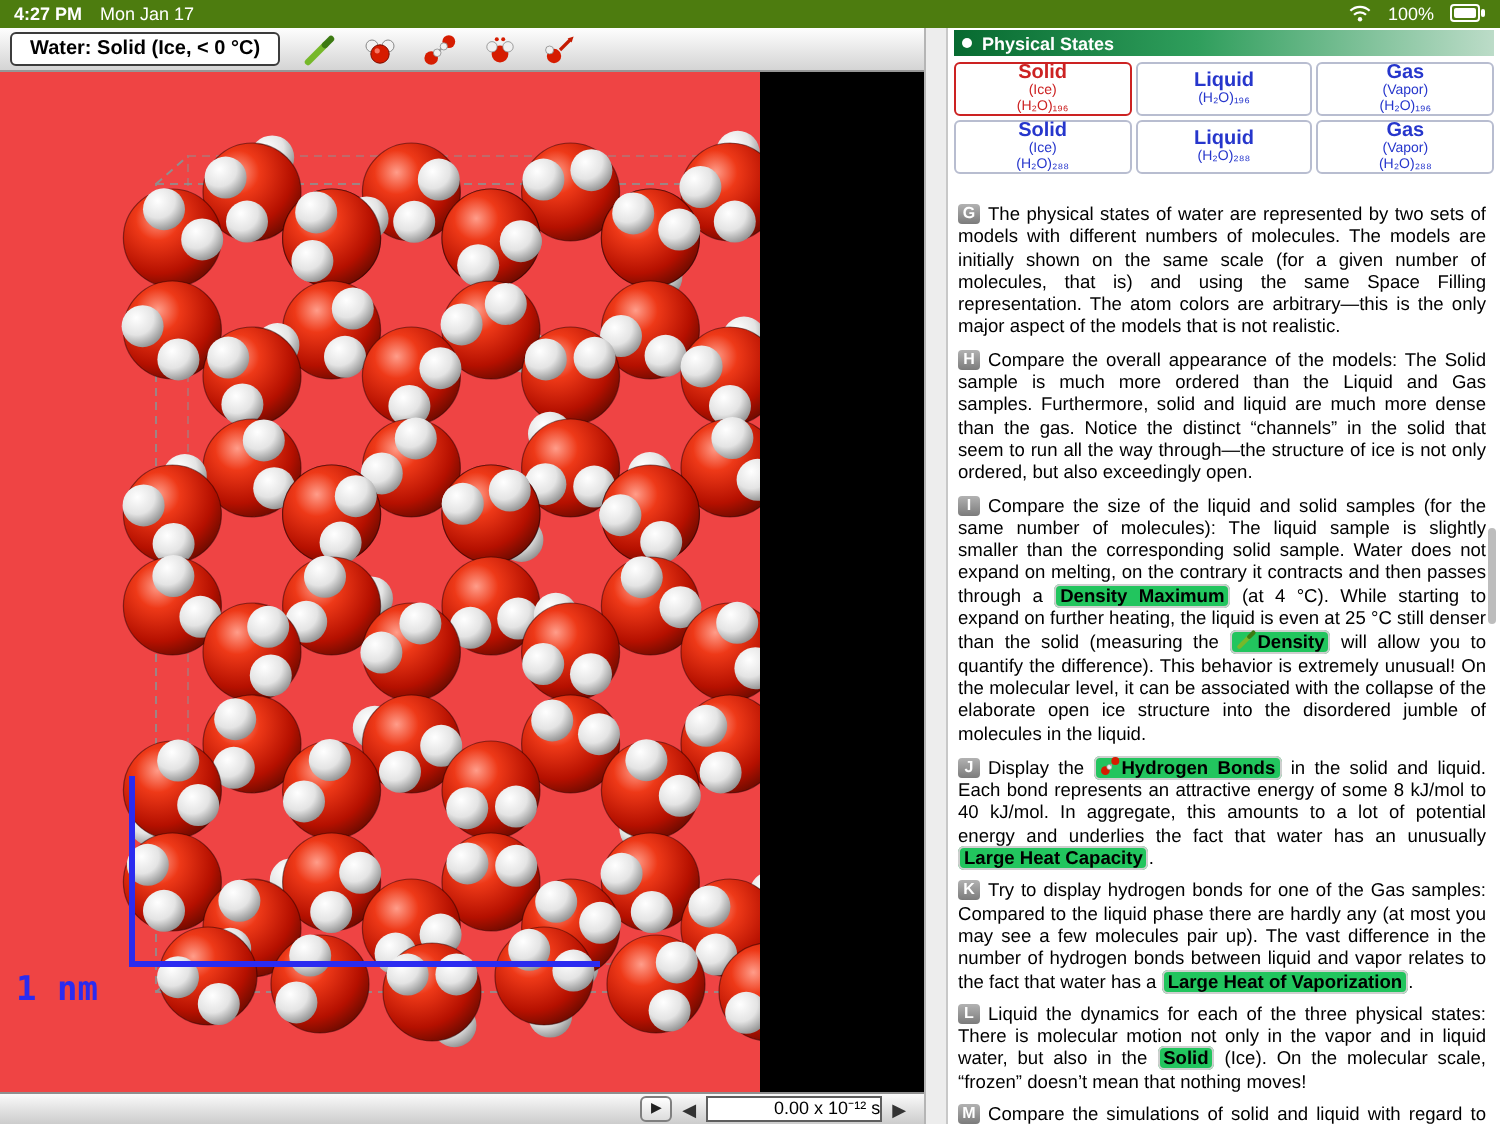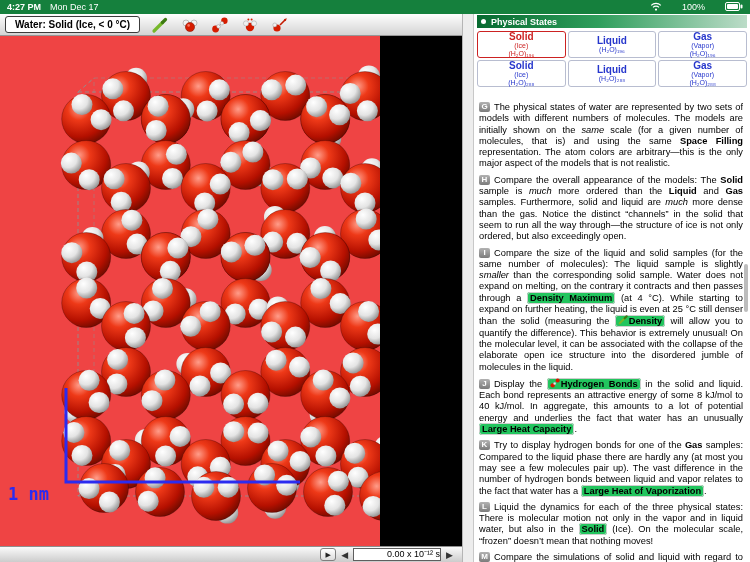--- a/index.html
+++ b/index.html
@@ -1,25 +1,25 @@
 <!DOCTYPE html>
 <html><head>
 <meta charset="utf-8">
 <style>
   html,body{margin:0;padding:0}
   body{width:750px;height:562px;background:#000;font-family:"Liberation Sans",sans-serif}
   *{box-sizing:border-box}
   .screen{position:relative;width:750px;height:562px;background:#fff;overflow:hidden}
 
   
-  .status-bar{position:absolute;top:0;left:0;width:750px;height:14px;background:#15803d;color:#fff;
+  .status-bar{position:absolute;top:0;left:0;width:750px;height:14px;background:#4d7c0f;color:#fff;
     display:flex;justify-content:space-between;align-items:center;padding:0 7px;font-size:9px}
   .sb-left{display:flex;gap:9px;align-items:center}
   .sb-left .t{font-weight:bold}
-  .sb-right{display:flex;gap:20px;align-items:center}
+  .sb-right{display:flex;gap:8px;align-items:center}
 
   
   .left-pane{position:absolute;top:14px;left:0;width:462px;height:548px;background:#000}
   .toolbar{position:absolute;top:0;left:0;width:462px;height:22px;
     background:linear-gradient(#fefefe,#d4d4d4);border-bottom:1px solid #979797;
     display:flex;align-items:center;gap:10px;padding:0 5px}
   .model-btn{height:17px;background:#fff;border:1px solid #3c3c3c;border-radius:3px;
     font:bold 10px "Liberation Sans",sans-serif;padding:0 9px;color:#000;cursor:pointer}
   .tool{width:20px;height:20px;background:transparent;border:none;padding:1px;cursor:pointer}
   .tool svg{width:18px;height:18px;display:block}
@@ -50,37 +50,37 @@
   .cell-name{font-size:10px;font-weight:bold;line-height:10px}
   .cell-sub{font-size:7px;line-height:8px}
   .cell-sub:empty{display:none}
 
   .article{position:absolute;top:88px;left:5px;width:264px;bottom:0;overflow:hidden;
     font-size:9.3px;line-height:11.3px;text-align:justify;color:#000}
   .para{margin-bottom:5px}
   .badge{display:inline-block;width:11px;height:10px;background:linear-gradient(#b2b2b2,#7b7b7b);
     border-radius:2px;color:#fff;font-size:8px;font-weight:bold;text-align:center;line-height:10px;
     margin-right:4px;vertical-align:1px}
-  .seg-i{font-style:italic}
-  .seg-b{font-weight:bold}
+  .seg-i{}
+  .seg-b{font-weight:normal}
   .seg-hl{font-weight:bold;background:#22c55e;border:1px solid #cfcfcf;border-radius:3px;
     padding:0 2px;white-space:nowrap;cursor:pointer}
   .inline-icon{display:inline-block;width:10px;height:10px;margin-right:1px;vertical-align:-1px}
   .inline-icon svg{width:10px;height:10px;display:block}
   .scroll-thumb{position:absolute;right:2px;top:250px;width:4px;height:48px;background:#bdbdbd;border-radius:3px;cursor:pointer}
 </style>
 </head>
 <body>
 
 <div class="screen">
 
   <div class="status-bar">
     <div class="sb-left">
       <span class="t">4:27 PM</span>
-      <span>Mon Dec 17</span>
+      <span>Mon Jan 17</span>
     </div>
     <div class="sb-right">
       <span>
         <svg width="12" height="9" viewBox="0 0 12 9">
             <path d="M1.2 3.4 A6.8 6.8 0 0 1 10.8 3.4" fill="none" stroke="#fff" stroke-width="1.1"></path>
             <path d="M3 5.4 A4.2 4.2 0 0 1 9 5.4" fill="none" stroke="#fff" stroke-width="1.1"></path>
             <circle cx="6" cy="7.6" r="1.1" fill="#fff"></circle>
           </svg>
       </span>
       <span>100%</span>

